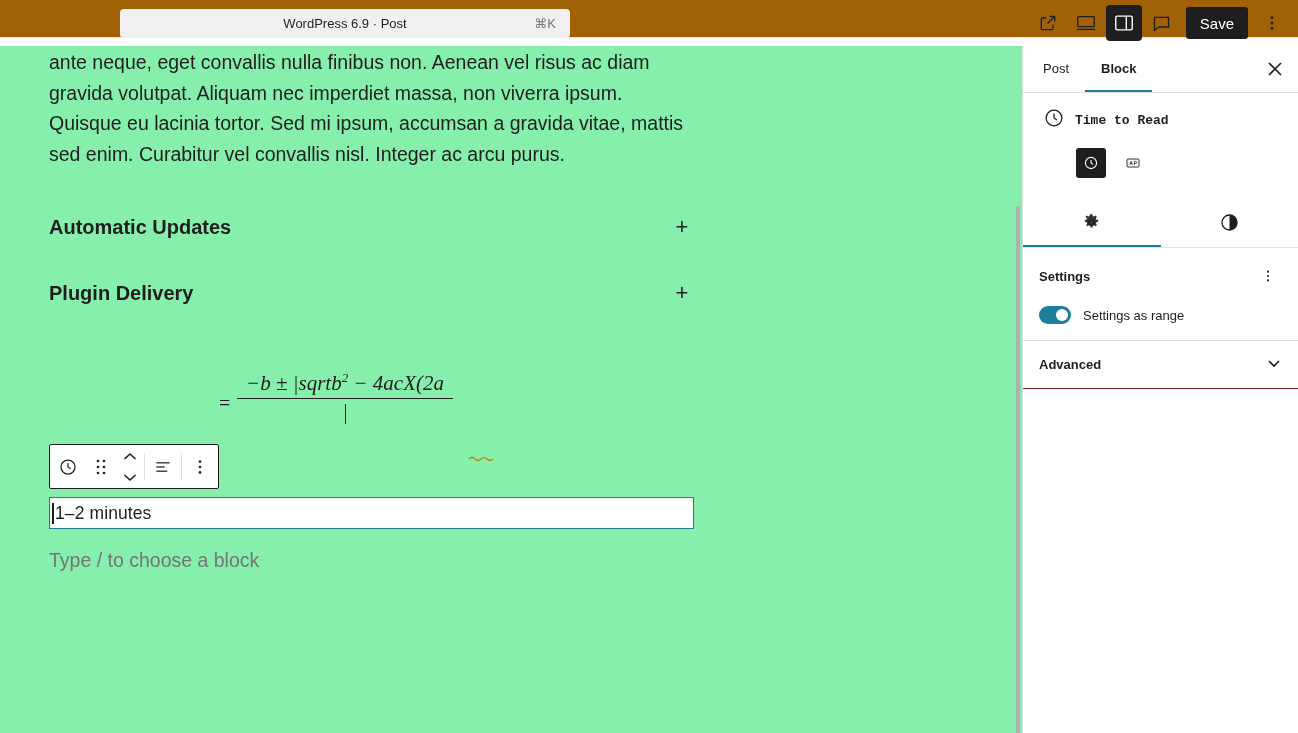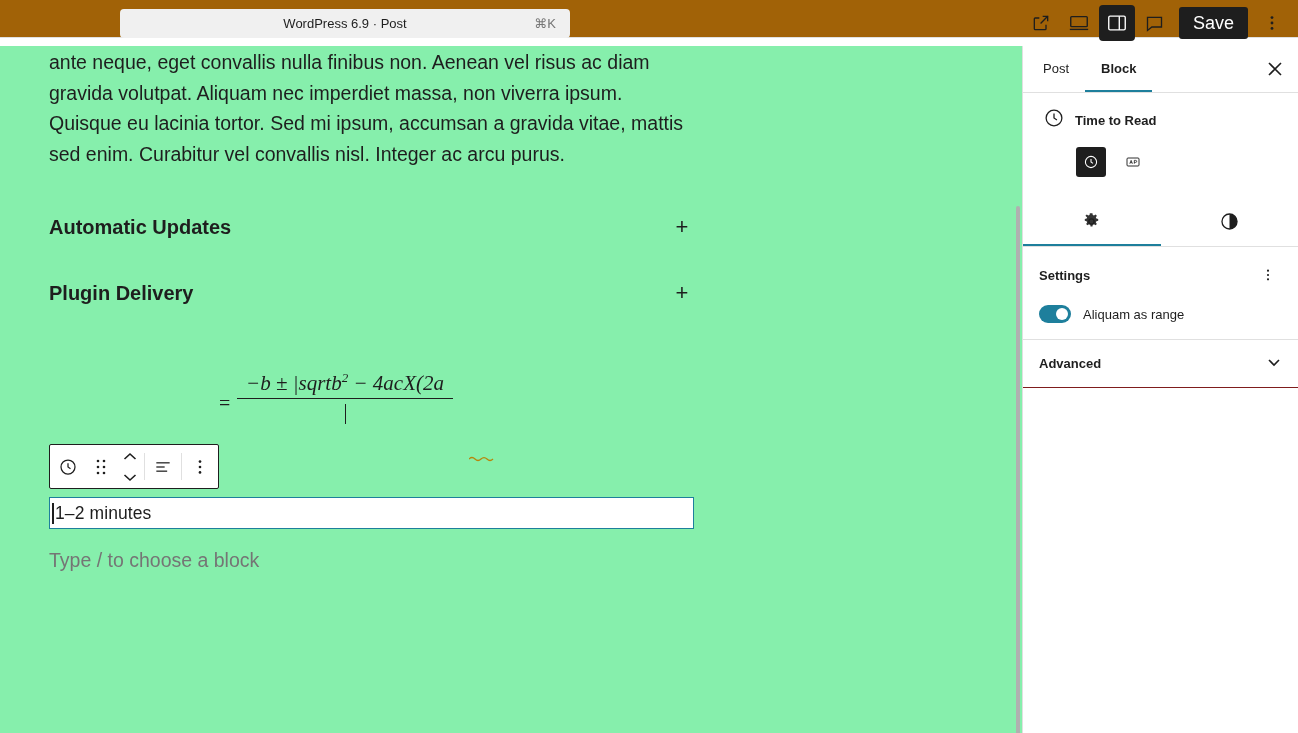--- a/index.html
+++ b/index.html
@@ -71,21 +71,21 @@
     background: #1e1e1e;
     color: #ffffff;
   }
   .save-btn {
     height: 32px;
     padding: 0 14px;
     background: #1e1e1e;
     color: #ffffff;
     border: none;
     border-radius: 3px;
-    font-size: 18px;
+    font-size: 15px;
     font-family: "Liberation Sans", sans-serif;
     cursor: pointer;
     margin: 0 4px;
   }
 
   
   .canvas {
     position: absolute;
     top: 46px;
     left: 0;
@@ -331,20 +331,21 @@
     display: flex;
     align-items: center;
     justify-content: center;
     cursor: pointer;
     background: none;
     border: none;
     color: #1e1e1e;
   }
   .sb-card {
     padding: 14px 20px 12px 20px;
+    font-family: Liberation Mono, monospace;
   }
   .sb-card-head {
     display: flex;
     align-items: center;
     gap: 10px;
   }
   .sb-card-title {
     font-size: 13px;
     font-weight: bold;
     color: #1e1e1e;
@@ -667,21 +668,21 @@
           <circle cx="12" cy="5.5" r="1.6"></circle>
             <circle cx="12" cy="12" r="1.6"></circle>
             <circle cx="12" cy="18.5" r="1.6"></circle>
         </svg>
       </button>
     </div>
     <div class="toggle-row">
       <div class="toggle">
         <div class="knob"></div>
       </div>
-      <span class="toggle-label">Aliquam as range</span>
+      <span class="toggle-label">Settings as range</span>
     </div>
   </div>
 
   <div class="advanced-row">
     <span class="advanced-label">Advanced</span>
     <span>
       <svg width="16" height="16" viewBox="0 0 16 16" fill="none" stroke="currentColor" stroke-width="1.6">
         <path d="M3 6l5 5 5-5"></path>
       </svg>
     </span>

